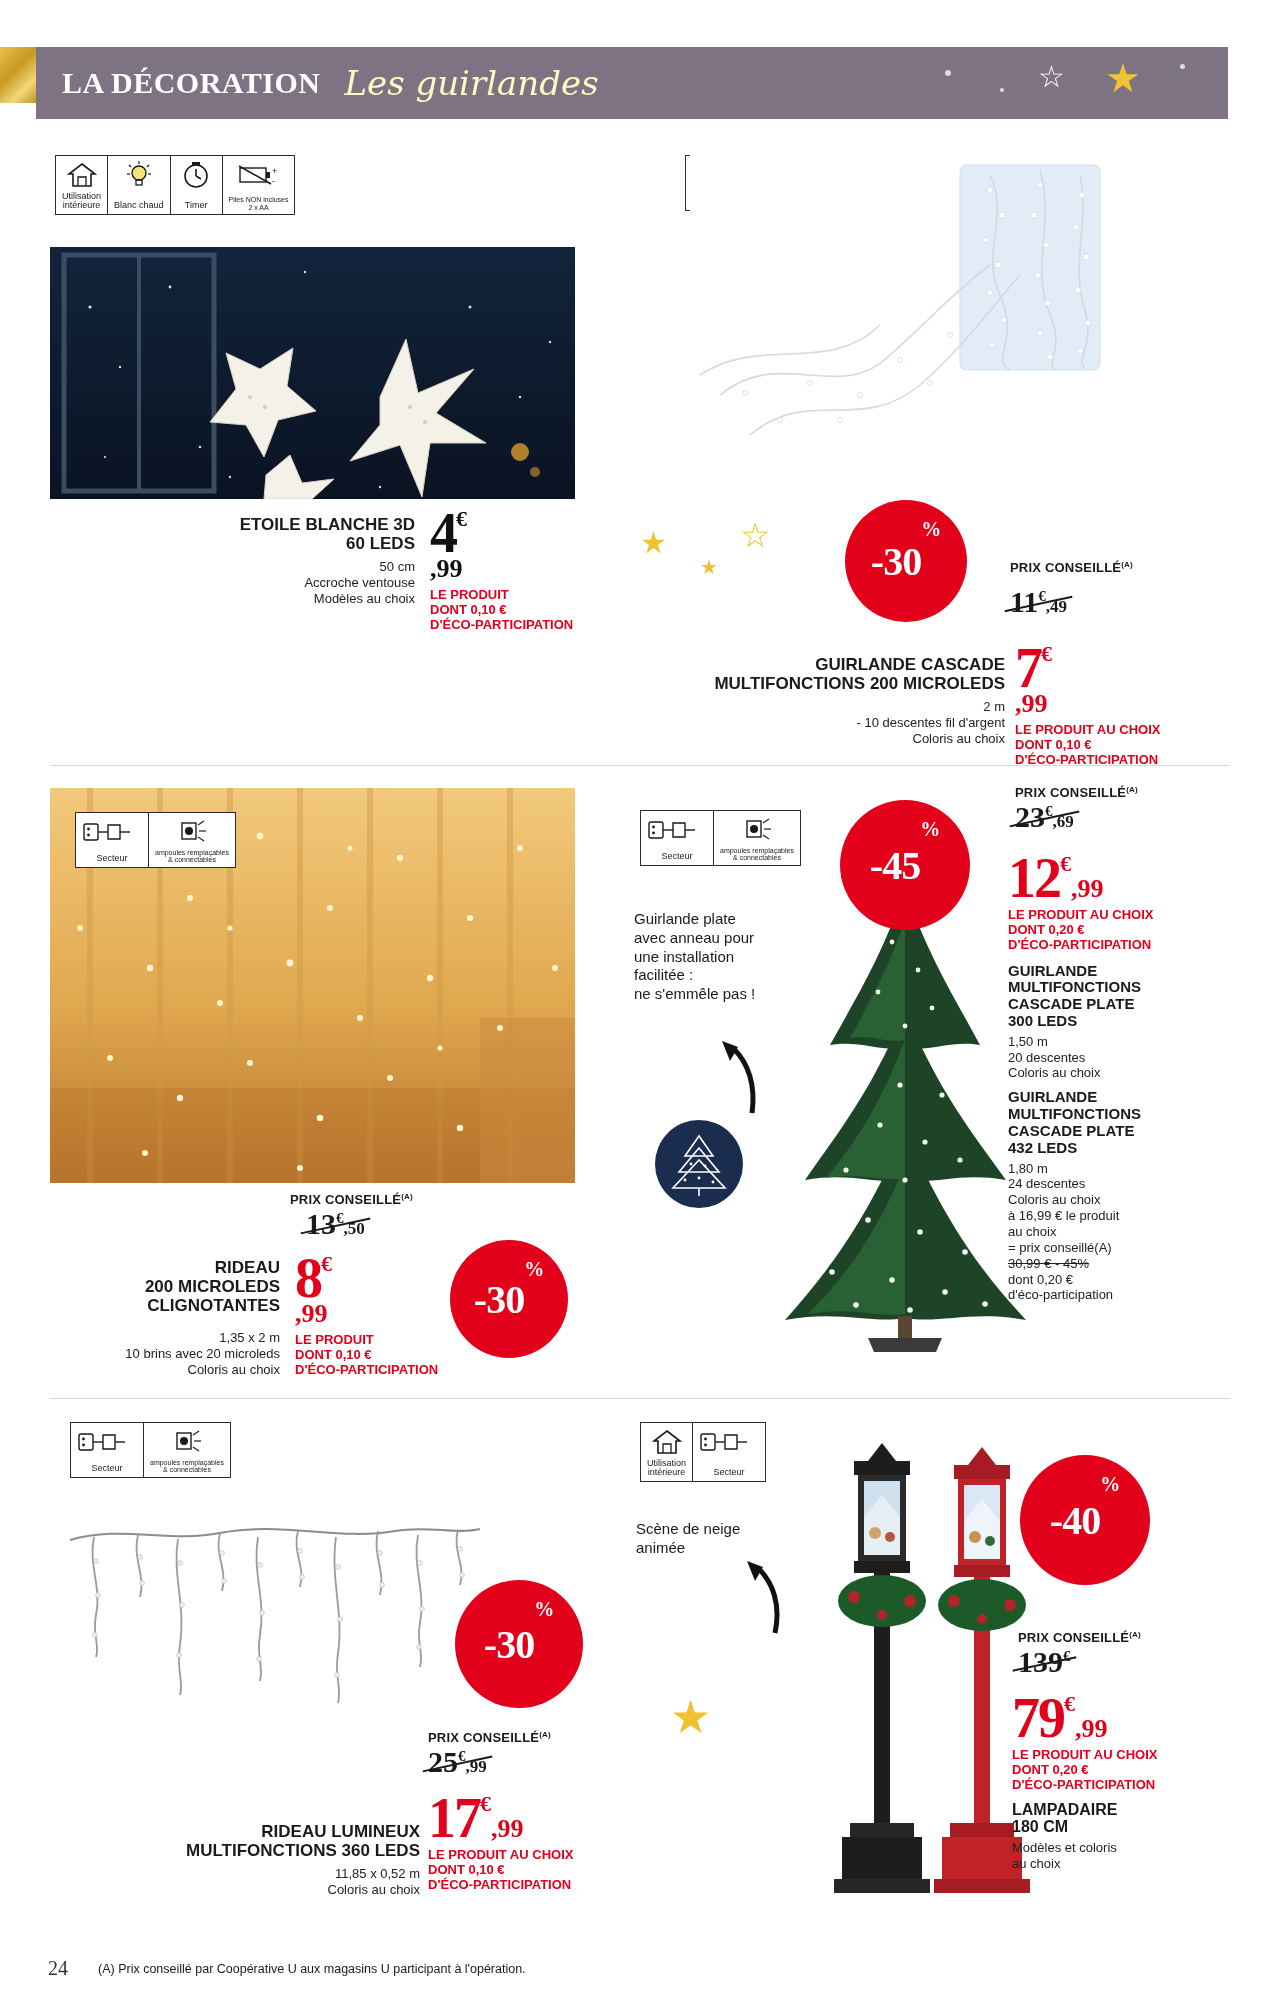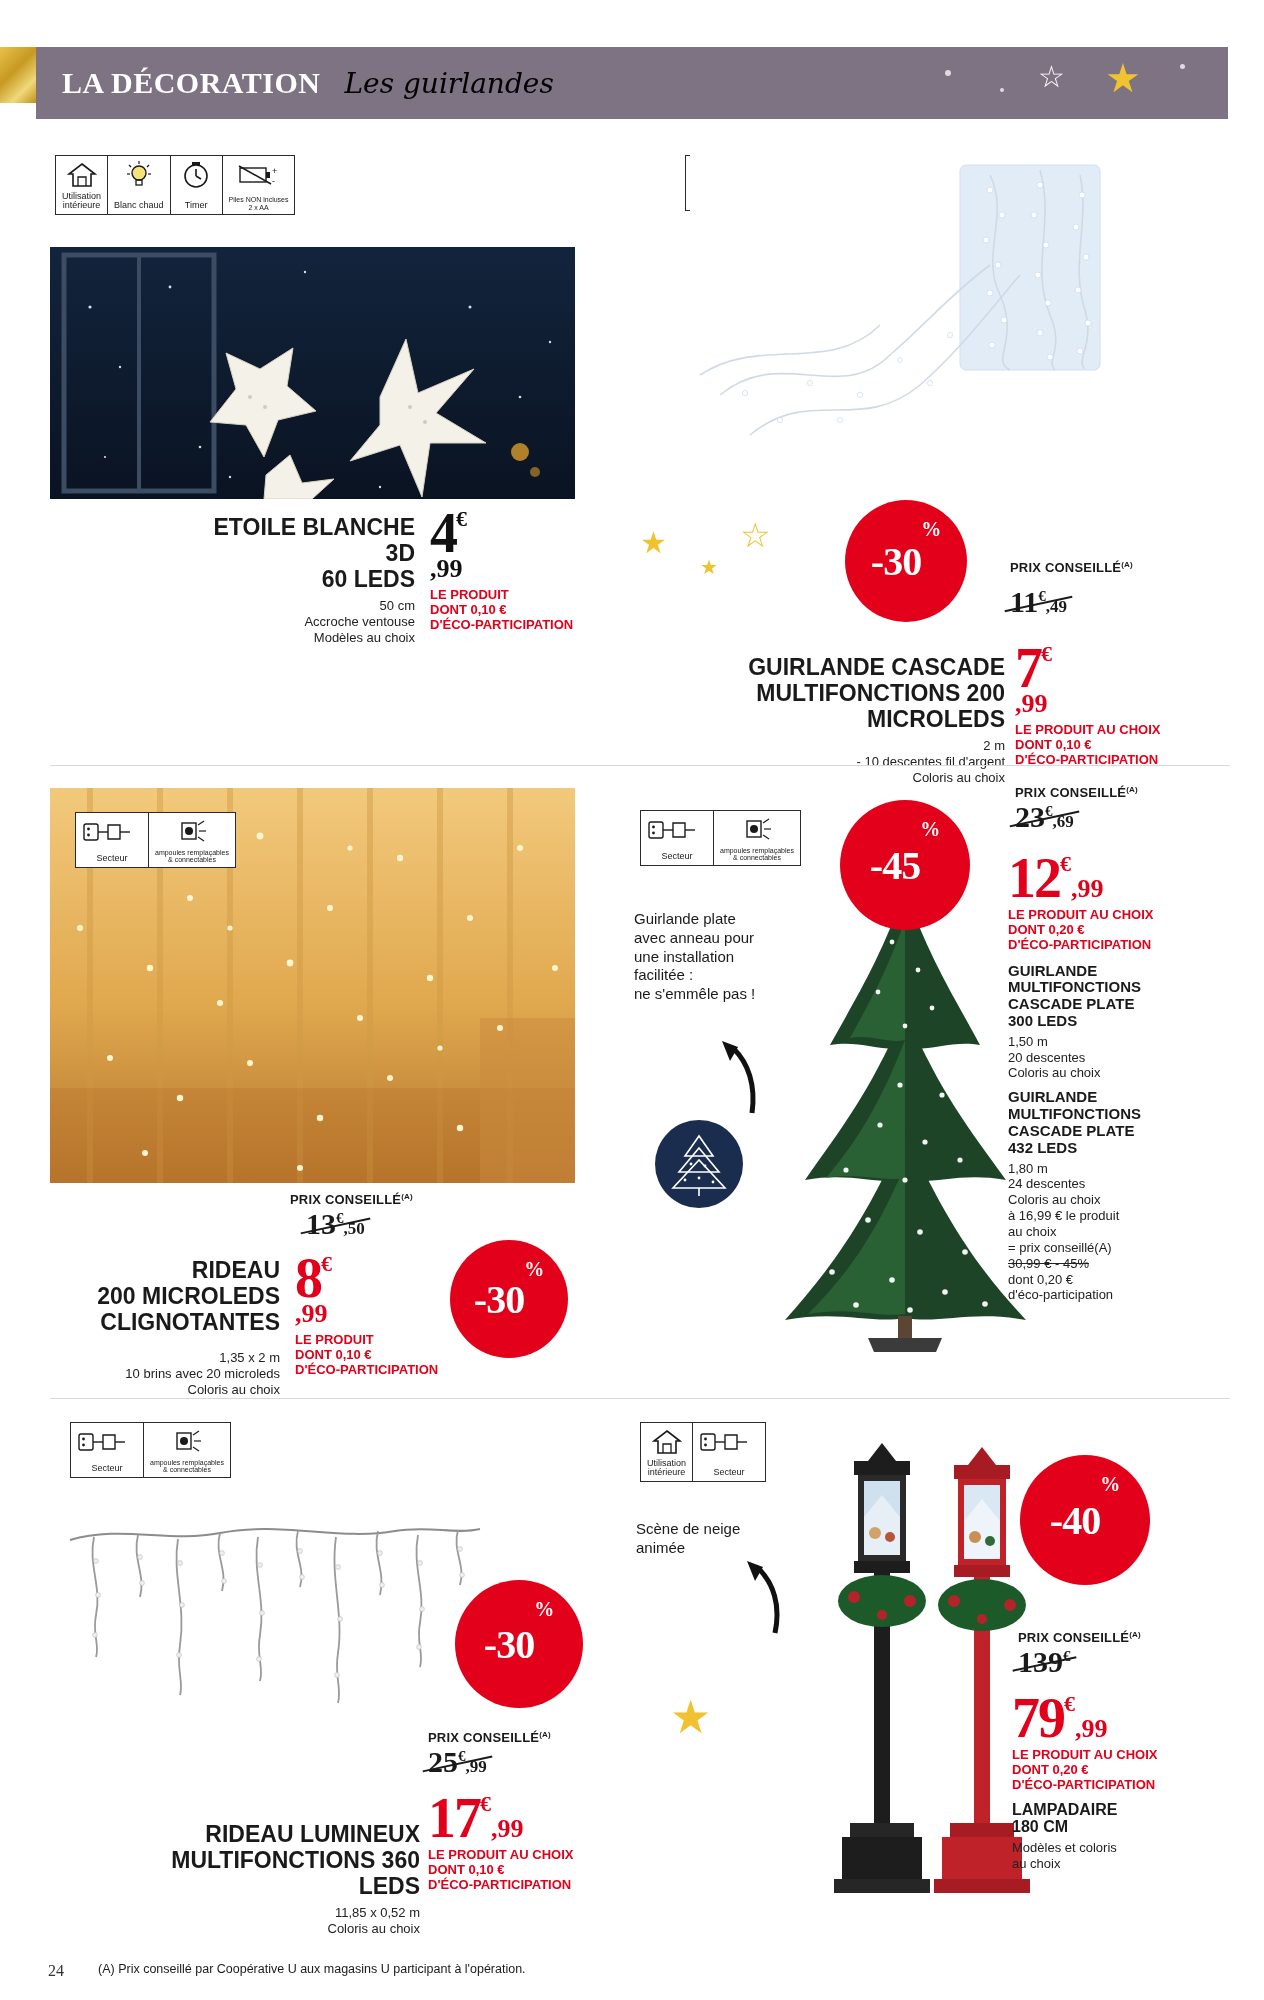--- a/index.html
+++ b/index.html
@@ -21,21 +21,21 @@
   }
   .header-gold {
     position:absolute; left:0px; top:47px; width:40px; height:56px;
     background:linear-gradient(135deg,#e8c14b,#c79a22 40%,#f0d87a 70%,#b8860b);
   }
   .header-title {
     color:#ffffff; font-weight:bold; font-size:30px; letter-spacing:0.5px;
     margin-left:26px; font-family:"Liberation Serif", serif;
   }
   .header-sub {
-    color:#000000; font-size:28px; margin-left:24px;
+    color:#fef9c3; font-size:34px; margin-left:24px;
     font-family:"DejaVu Serif", serif; font-style:italic;text-align:right;
   }
   .hdr-star {
     position:absolute; color:#f2c230; font-size:34px; line-height:1;
   }
   .hdr-star.s1 { left:1038px; top:62px; color:#ffffff; font-size:30px; }
   .hdr-star.s2 { left:1105px; top:58px; color:#f0c330; font-size:40px; }
   .hdr-dot { position:absolute; background:#ffffff; border-radius:50%; opacity:.75; }
 
   
@@ -68,34 +68,34 @@
   }
   .price {
     font-family:"Liberation Serif", serif; font-weight:bold; color:#e2001a;
     line-height:.85; display:inline-block;
   }
   .price .big { font-size:56px; letter-spacing:-2px; }
   .price .eu { font-size:22px; vertical-align:top; }
   .price .cts { font-size:26px; }
   .price.black { color:#111; }
   .red-txt { color:#e2001a; font-weight:bold; font-size:13px; line-height:1.18; }
-  .prod-name { font-weight:bold; font-size:23px; line-height:1.12; }
+  .prod-name { font-weight:bold; font-size:17px; line-height:1.12; }
   .prod-desc { font-size:13px; line-height:1.22; color:#222; }
 
   .badge {
     position:absolute; border-radius:50%; background:#e2001a; color:#fff;
     display:flex; align-items:center; justify-content:center;
     font-family:"Liberation Serif", serif; font-weight:bold;
   }
   .badge .num { font-size:40px; letter-spacing:-1px; }
   .badge .pct { font-size:20px; align-self:flex-start; margin-top:18px; }
 
   .note { font-size:15px; line-height:1.25; }
   .page-num {
-    position:absolute; left:48px; bottom:20px; font-size:16px; color:#333;
+    position:absolute; left:48px; bottom:20px; font-size:20px; color:#333;
     font-family:"Liberation Serif", serif;
   }
   .footer-txt { position:absolute; left:98px; bottom:24px; font-size:12.5px; }
 
   .divider { position:absolute; background:#d8d8d8; height:1px; }
   svg { display:block; }
   .arrow { position:absolute; }
 </style>
 </head>
 <body>

